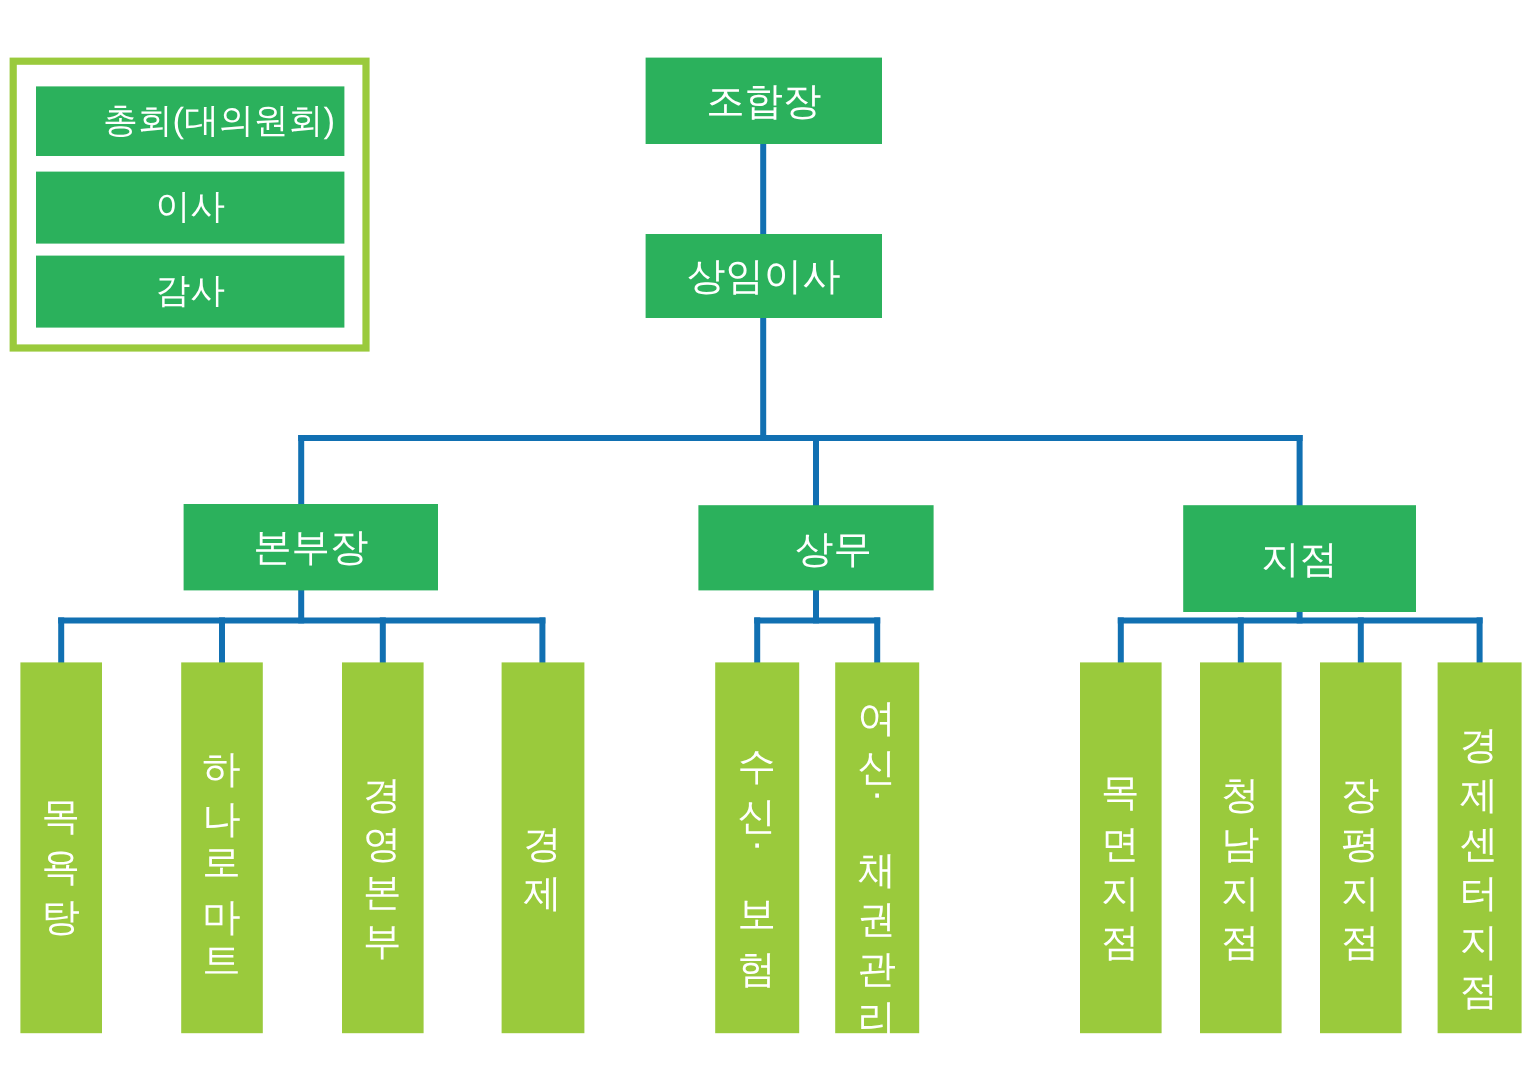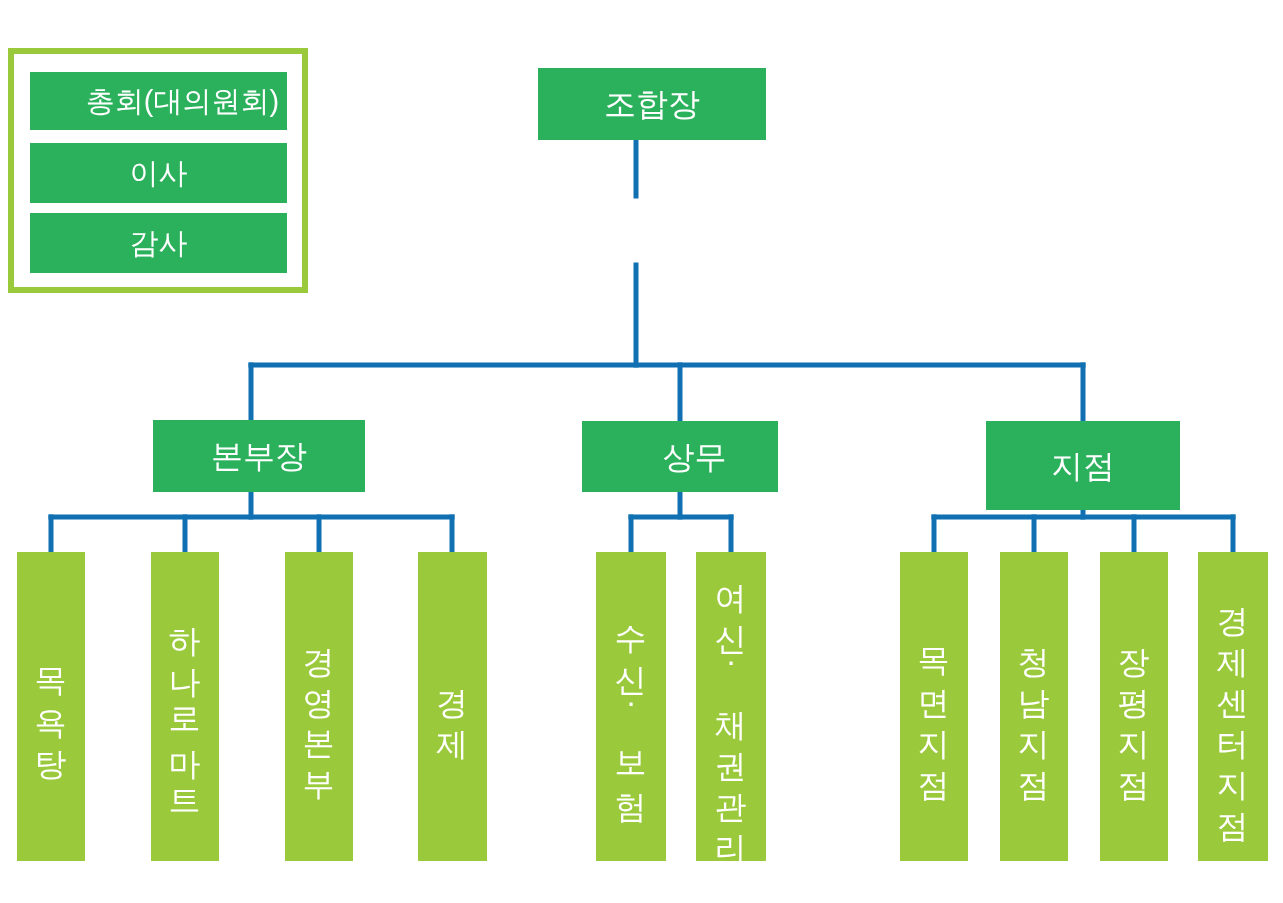--- a/index.html
+++ b/index.html
@@ -100,21 +100,22 @@
     <line x1="1034" y1="517" x2="1034" y2="553"></line>
     <line x1="1134" y1="517" x2="1134" y2="553"></line>
     <line x1="1233" y1="517" x2="1233" y2="553"></line>
   </svg>
 
   <div class="legend-frame"></div>
   <div class="node legend-item" style="left:30px; top:72px; width:257px; height:58px;padding-left:48px;">총회(대의원회)</div>
   <div class="node legend-item" style="left:30px; top:213px; width:257px; height:60px;">감사</div>
   <div class="node legend-item" style="left:30px; top:143px; width:257px; height:60px;">이사</div>
 
-  <div class="node" style="left:538px; top:48px; width:228px; height:72px;margin-top:20px;">조합장</div>
+  <div class="node" style="left:538px; top:48px; width:197px; height:72px;">조합장</div>
+  <div class="node" style="left:538px; top:195px; width:197px; height:70px;">상임이사</div>
 
   <div class="node" style="left:153px; top:420px; width:212px; height:72px;">본부장</div>
   <div class="node" style="left:582px; top:421px; width:196px; height:71px;padding-left:29px;">상무</div>
   <div class="node" style="left:986px; top:421px; width:194px; height:89px;">지점</div>
 
   <div class="leaf" style="left:17px; width:68px;">
     <span>목욕탕</span>
   </div>
   <div class="leaf" style="left:151px; width:68px;">
     <span>하나로마트</span>

